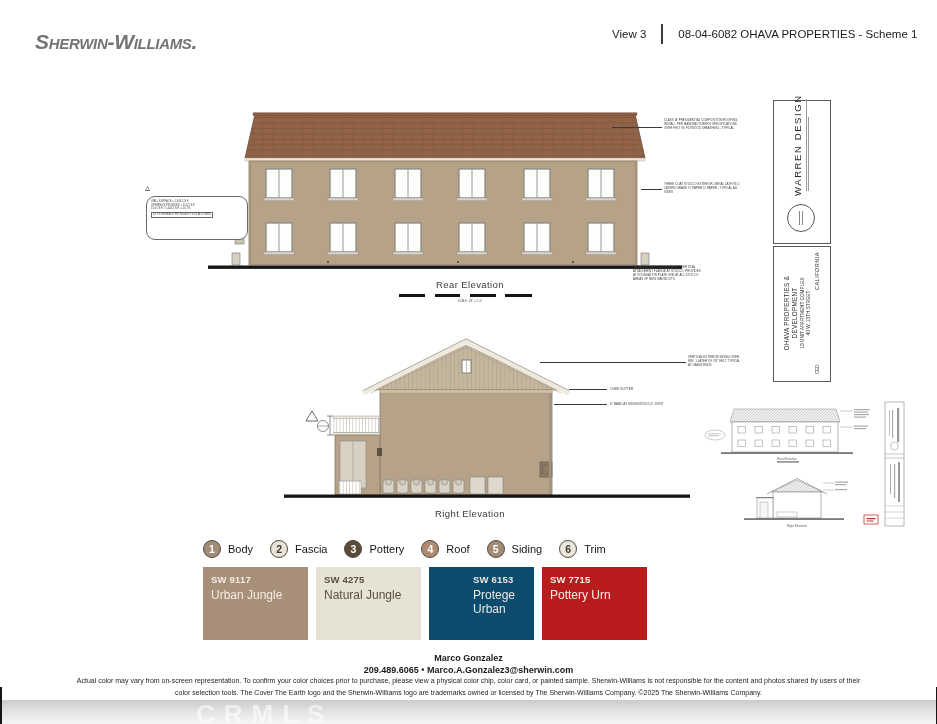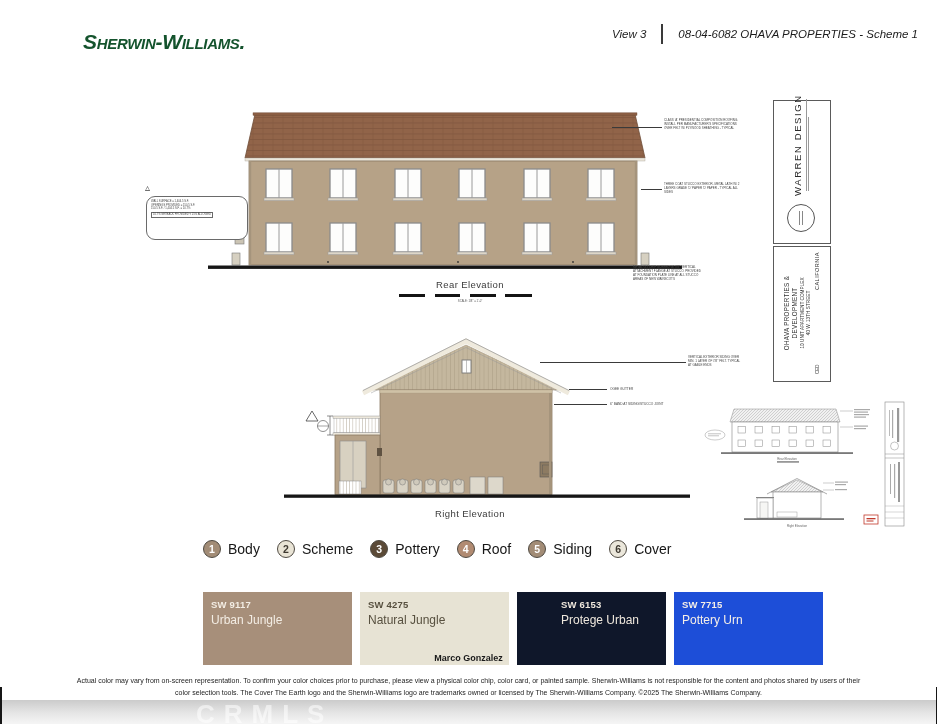--- a/index.html
+++ b/index.html
@@ -1,23 +1,23 @@
 <!DOCTYPE html>
 <html><head>
 <meta charset="utf-8">
 <style>
   html,body{margin:0;padding:0;background:#fff;}
   #page{position:relative;width:937px;height:724px;background:#fff;overflow:hidden;
         font-family:"Liberation Sans",sans-serif;color:#222;}
   .abs{position:absolute;}
   
   .logo{position:absolute;left:35px;top:30px;font-size:21px;font-weight:800;font-style:italic;
-        font-variant:small-caps;letter-spacing:-0.3px;color:#14532d;margin-left:48px;}
+        font-variant:small-caps;letter-spacing:-0.3px;color:#737373;}
   .hdr-right{position:absolute;left:612px;top:24px;display:flex;align-items:center;gap:15px;
-             font-size:11.5px;color:#1c1c1c;font-style:italic;}
+             font-size:11.5px;color:#1c1c1c;}
   .hdr-divider{width:2px;height:20px;background:#3a3a3a;}
   
   .dwg-label{position:absolute;font-size:9.5px;color:#3c3c3c;letter-spacing:.4px;text-align:center;}
   .note{position:absolute;font-size:3px;line-height:1.3;color:#444;}
   .note-md{position:absolute;font-size:3.2px;line-height:1.3;color:#444;}
   .leader{position:absolute;height:1px;background:#3a3a3a;}
   .scalebar{position:absolute;height:2.6px;
             background:repeating-linear-gradient(90deg,#141414 0 26px,transparent 26px 35.5px);}
   .scaletext{position:absolute;font-size:2.8px;color:#555;text-align:center;}
   .cloud{position:absolute;left:146px;top:196px;width:92px;height:36px;border:1px solid #6a6a6a;
@@ -40,24 +40,24 @@
   .tb2-inner .pl{font-size:6.3px;text-align:center;color:#333;letter-spacing:.3px;white-space:nowrap;}
   .tb2-inner .pl2{font-size:4.7px;text-align:center;color:#333;white-space:nowrap;}
   .tb2-row{display:flex;justify-content:space-between;align-items:flex-end;margin-top:1px;}
   .tb2-row .city{font-size:4.5px;color:#444;}
   .tb2-row .state{font-size:5.5px;color:#333;letter-spacing:.5px;}
   
   .legend{position:absolute;left:203px;top:540px;display:flex;align-items:center;gap:17px;}
   .legend-item{display:flex;align-items:center;gap:7px;}
   .legend-circle{width:18px;height:18px;border-radius:50%;border:1px solid #4f4a42;box-sizing:border-box;
                  display:flex;align-items:center;justify-content:center;font-size:10.5px;font-weight:700;}
-  .legend-label{font-size:14px;color:#161616;}
+  .legend-label{font-size:11px;color:#161616;}
   
   .swatches{position:absolute;left:203px;top:567px;display:flex;gap:8px;}
-  .swatch{width:149px;height:73px;box-sizing:border-box;padding:7px 0 0 8px;margin-top:25px;}
+  .swatch{width:105px;height:73px;box-sizing:border-box;padding:7px 0 0 8px;}
   .sw-code{font-size:9.5px;font-weight:600;letter-spacing:.2px;}
   .sw-name{font-size:12px;margin-top:3px;}
   
   .contact-name{position:absolute;left:0;top:653px;width:937px;text-align:center;
                 font-size:9px;font-weight:700;color:#1a1a1a;}
   .contact-line{position:absolute;left:0;top:665px;width:937px;text-align:center;
                 font-size:9px;font-weight:700;color:#1a1a1a;}
   .disc1{position:absolute;left:28px;top:677px;width:881px;text-align:center;font-size:7px;color:#1d1d1d;}
   .disc2{position:absolute;left:28px;top:688.5px;width:881px;text-align:center;font-size:7px;color:#1d1d1d;}
   
@@ -357,60 +357,61 @@
       <rect x="165.5" y="122.5" width="7" height="1" fill="#c0392b"></rect>
   </svg>
 
   <div class="legend">
     <div class="legend-item">
       <span class="legend-circle" style="background-color: rgb(162, 140, 118); color: rgb(255, 255, 255);">1</span>
       <span class="legend-label">Body</span>
     </div>
     <div class="legend-item">
       <span class="legend-circle" style="background-color: rgb(233, 228, 214); color: rgb(63, 58, 50);">2</span>
-      <span class="legend-label">Scheme</span>
+      <span class="legend-label">Fascia</span>
     </div>
     <div class="legend-item">
       <span class="legend-circle" style="background-color: rgb(91, 74, 55); color: rgb(255, 255, 255);">3</span>
       <span class="legend-label">Pottery</span>
     </div>
     <div class="legend-item">
       <span class="legend-circle" style="background-color: rgb(177, 139, 114); color: rgb(255, 255, 255);">4</span>
       <span class="legend-label">Roof</span>
     </div>
     <div class="legend-item">
       <span class="legend-circle" style="background-color: rgb(162, 140, 118); color: rgb(255, 255, 255);">5</span>
       <span class="legend-label">Siding</span>
     </div>
     <div class="legend-item">
       <span class="legend-circle" style="background-color: rgb(235, 231, 219); color: rgb(63, 58, 50);">6</span>
-      <span class="legend-label">Cover</span>
+      <span class="legend-label">Trim</span>
     </div>
   </div>
 
   <div class="swatches">
     <div class="swatch" style="background-color: rgb(167, 143, 122); color: rgb(243, 237, 228);">
       <div class="sw-code">SW 9117</div>
       <div class="sw-name">Urban Jungle</div>
     </div>
     <div class="swatch" style="background-color: rgb(231, 227, 212); color: rgb(87, 80, 63);">
       <div class="sw-code">SW 4275</div>
       <div class="sw-name">Natural Jungle</div>
     </div>
-    <div class="swatch" style="background-color: #0f172a; color: rgb(238, 231, 220); padding-left: 44px;">
+    <div class="swatch" style="background-color: #0c4a6e; color: rgb(238, 231, 220); padding-left: 44px;">
       <div class="sw-code">SW 6153</div>
       <div class="sw-name">Protege Urban</div>
     </div>
-    <div class="swatch" style="background-color: #1d4ed8; color: rgb(246, 239, 231);">
+    <div class="swatch" style="background-color: #b91c1c; color: rgb(246, 239, 231);">
       <div class="sw-code">SW 7715</div>
       <div class="sw-name">Pottery Urn</div>
     </div>
   </div>
 
   <div class="contact-name">Marco Gonzalez</div>
+  <div class="contact-line">209.489.6065 • Marco.A.Gonzalez3@sherwin.com</div>
   <div class="disc1">Actual color may vary from on-screen representation. To confirm your color choices prior to purchase, please view a physical color chip, color card, or painted sample. Sherwin-Williams is not responsible for the content and photos shared by users of their</div>
   <div class="disc2">color selection tools. The Cover The Earth logo and the Sherwin-Williams logo are trademarks owned or licensed by The Sherwin-Williams Company. ©2025 The Sherwin-Williams Company.</div>
 
   <div class="wm-bar"></div>
   <div class="wm-text">CRMLS</div>
   <div class="edge-line-l"></div>
   <div class="edge-line-r"></div>
 
 </div>
 

